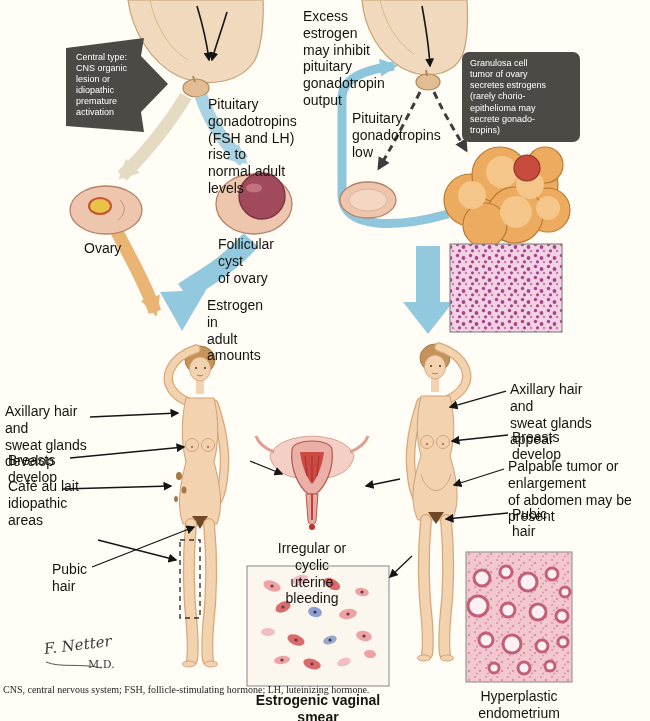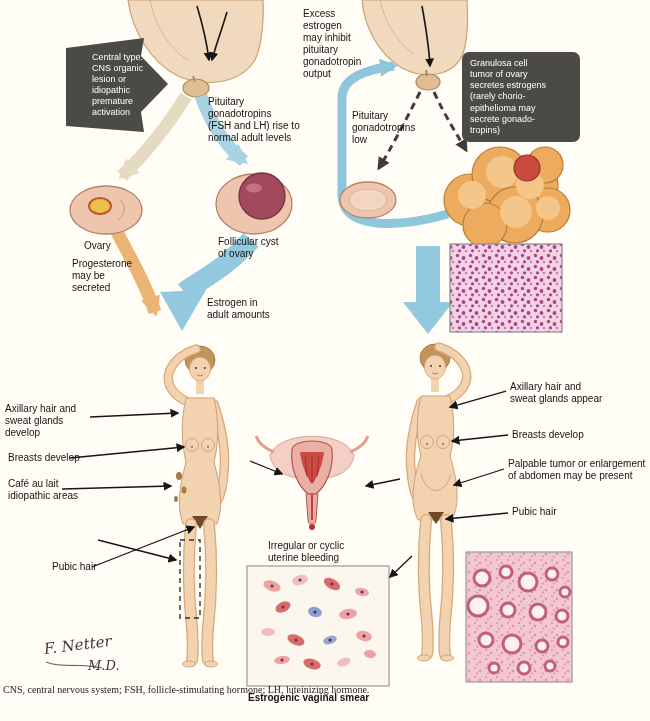--- a/index.html
+++ b/index.html
@@ -3,43 +3,43 @@
 <meta charset="utf-8">
 <style>
   html,body { margin:0; padding:0; background:#e8e8e8; }
   .stage {
     position:relative; width:650px; height:721px; margin:0 auto;
     background:#fffdf6; font-family:"Liberation Sans", sans-serif;
     overflow:hidden;
   }
   svg.canvas { position:absolute; left:0; top:0; }
   .lbl {
-    position:absolute; font-size:10px; line-height:1.2; color:#15140f;
+    position:absolute; font-size:14px; line-height:1.2; color:#15140f;
     white-space:pre-line;
   }
-  .lbl.ctr { }
+  .lbl.ctr { text-align:center; }
   .callout-text {
     position:absolute; color:#ffffff; font-size:9px; line-height:1.22;
     white-space:pre-line;
   }
   .callout-box {
     position:absolute; background:#4b4a45; color:#fff; border-radius:7px;
     padding:6px 8px; font-size:9px; line-height:1.24; white-space:pre-line;
   }
   .caption {
     position:absolute; font-family:"Liberation Serif", serif;
     font-size:10px; color:#1d1d1d;
   }
   .signature {
     position:absolute; font-family:"DejaVu Serif", serif; font-style:italic;
     font-size:15px; color:#3a3a3a; transform:rotate(-7deg);
   }
   .signature-sub {
-    position:absolute; font-family:"DejaVu Serif", serif; font-style:italic;
-    font-size:13px; color:#3a3a3a;
+    position:absolute; font-family:"DejaVu Serif", serif; 
+    font-size:11px; color:#3a3a3a;
   }
 </style>
 </head>
 <body>
 
 <div class="stage">
 
   <svg class="canvas" width="650" height="721" viewBox="0 0 650 721">
     <defs>
       <marker id="arrBlack" orient="auto" markerUnits="userSpaceOnUse" markerWidth="9" markerHeight="9" refX="7.5" refY="4.5">
@@ -276,21 +276,21 @@
       <path d="M504,469 L454,485" marker-end="url(#arrBlack)"></path>
       <path d="M508,513 L446,519" marker-end="url(#arrBlack)"></path>
       <path d="M250,461 L282,474" marker-end="url(#arrBlack)"></path>
       <path d="M400,479 L366,486" marker-end="url(#arrBlack)"></path>
       <path d="M412,556 L390,577" marker-end="url(#arrBlack)"></path>
     </g>
 
     <path d="M46,662 C60,668 80,663 102,668" fill="none" stroke="#555" stroke-width="1"></path>
   </svg>
 
-  <div class="callout-text" style="left:76px; top:52px; width:64px;margin-left:16px;">Central type:
+  <div class="callout-text" style="left:76px; top:52px; width:64px;">Central type:
 CNS organic
 lesion or
 idiopathic
 premature
 activation</div>
 
   <div class="callout-box" style="left:462px; top:52px; width:102px;">Granulosa cell
 tumor of ovary
 secretes estrogens
 (rarely chorio-
@@ -312,23 +312,20 @@
 
   <div class="lbl" style="left:352px; top:110px; width:66px;">Pituitary
 gonadotropins
 low</div>
 
   <div class="lbl" style="left:84px; top:240px; width:44px;">Ovary</div>
 
   <div class="lbl" style="left:218px; top:236px; width:72px;">Follicular cyst
 of ovary</div>
 
-  <div class="lbl" style="left:72px; top:258px; width:62px;">Progesterone
-may be
-secreted</div>
 
   <div class="lbl" style="left:207px; top:297px; width:64px;">Estrogen in
 adult amounts</div>
 
   <div class="lbl" style="left:5px; top:403px; width:92px;">Axillary hair and
 sweat glands develop</div>
 
   <div class="lbl" style="left:8px; top:452px; width:80px;">Breasts develop</div>
 
   <div class="lbl" style="left:8px; top:478px; width:76px;">Café au lait
@@ -345,19 +342,21 @@
   <div class="lbl" style="left:508px; top:458px; width:138px;">Palpable tumor or enlargement
 of abdomen may be present</div>
 
   <div class="lbl" style="left:512px; top:506px; width:60px;">Pubic hair</div>
 
   <div class="lbl ctr" style="left:268px; top:540px; width:88px;">Irregular or cyclic
 uterine bleeding</div>
 
   <div class="lbl ctr" style="left:248px; top:692px; width:140px;font-weight:bold;">Estrogenic vaginal smear</div>
 
+  <div class="lbl ctr" style="left:468px; top:688px; width:102px;">Hyperplastic
+endometrium</div>
 
   <div class="signature" style="left:44px; top:636px;">F. Netter</div>
   <div class="signature-sub" style="left:88px; top:658px;">M.D.</div>
 
   <div class="caption" style="left:3px; top:684px; width:644px;">CNS, central nervous system; FSH, follicle-stimulating hormone; LH, luteinizing hormone.</div>
 
 </div>
 
 </body></html>

